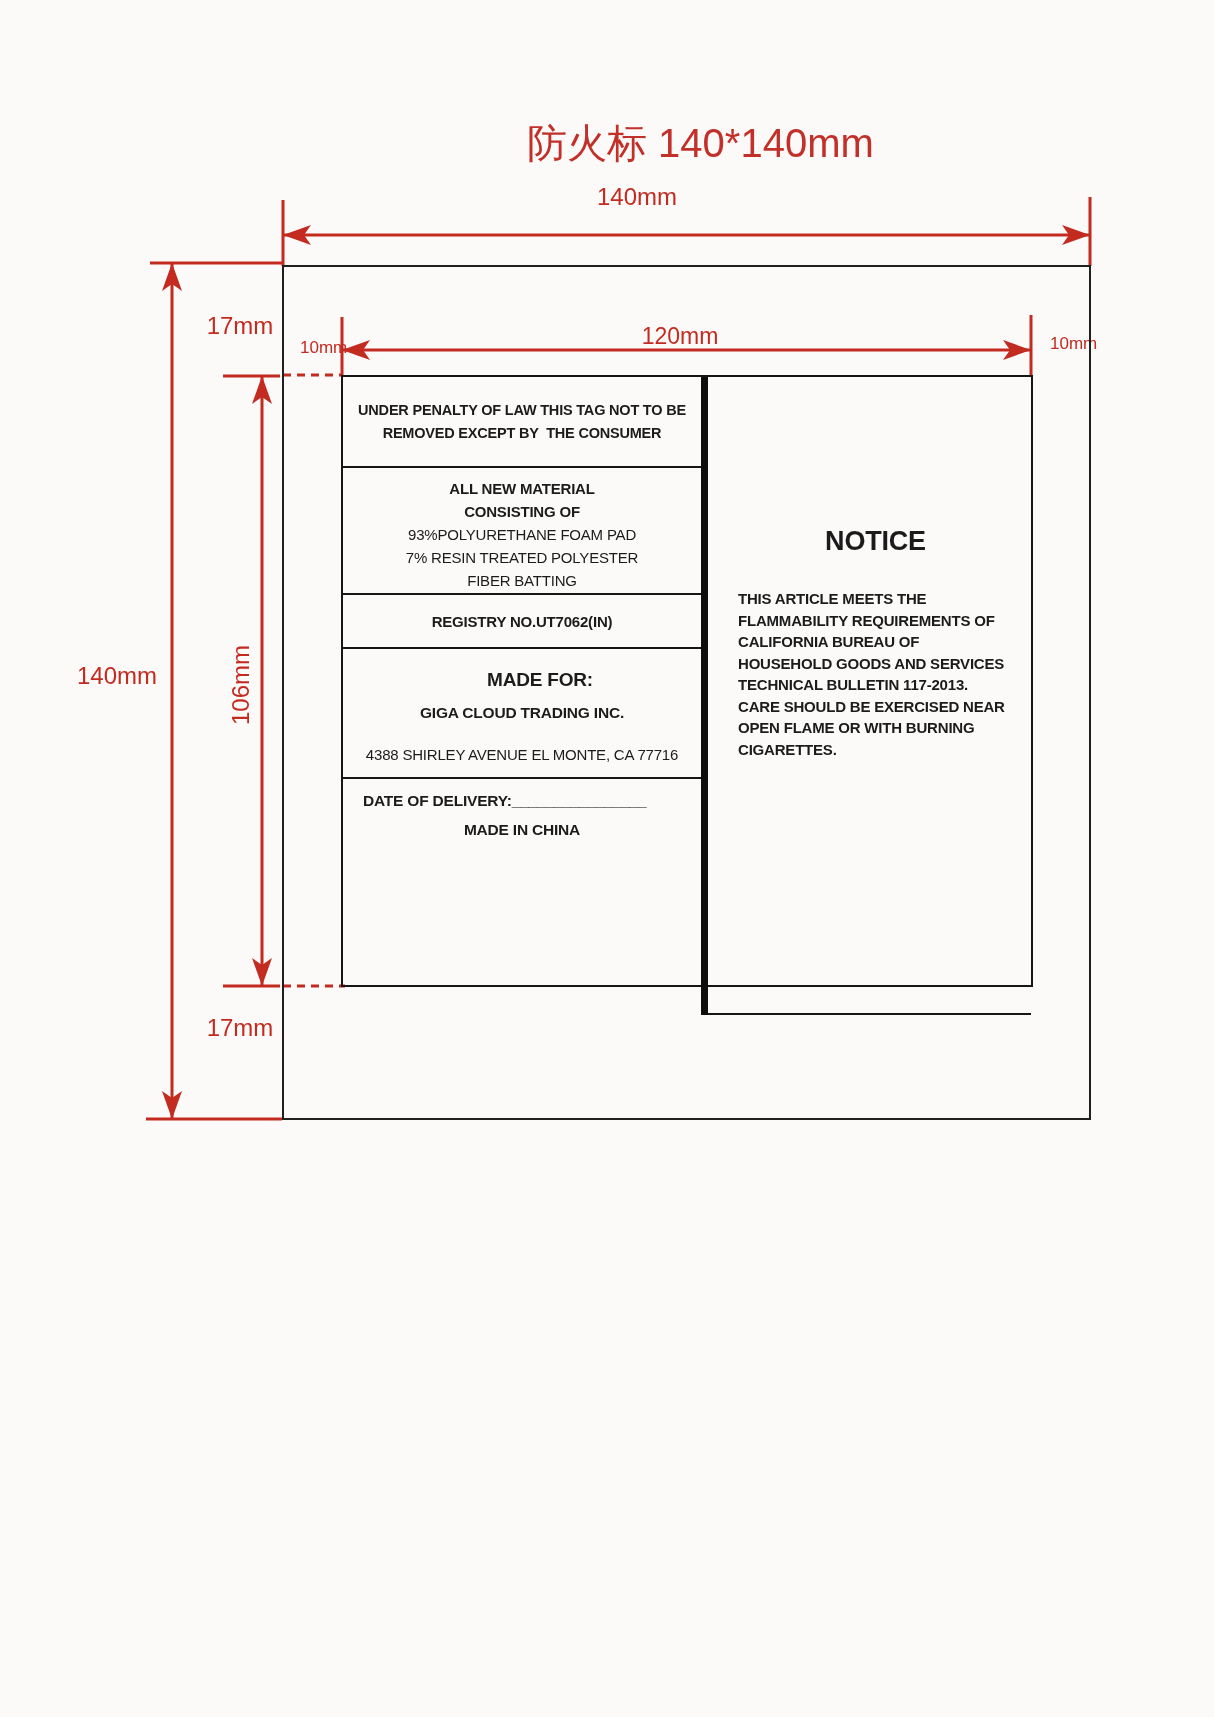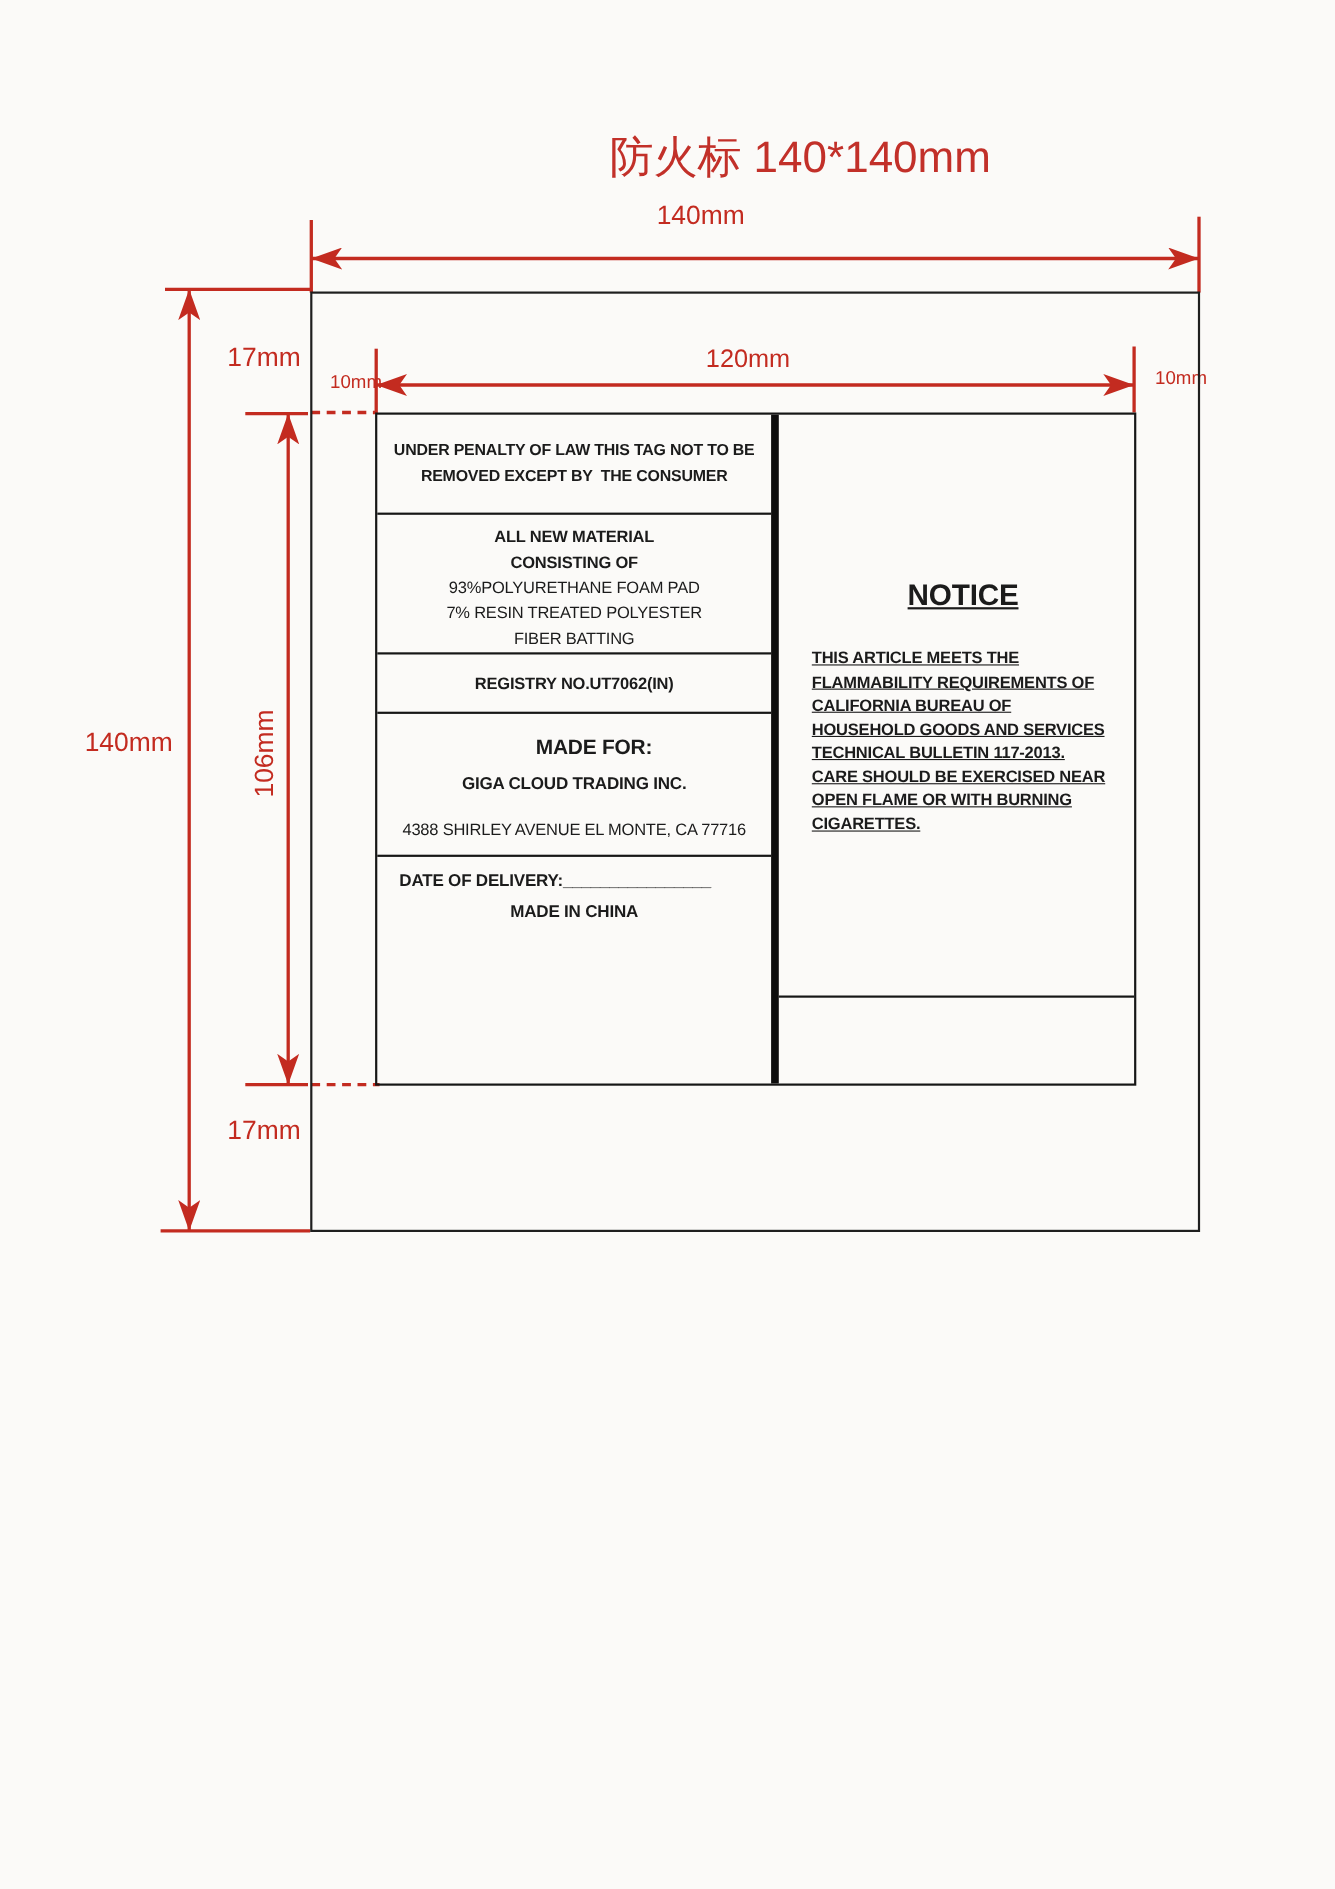--- a/index.html
+++ b/index.html
@@ -8,21 +8,21 @@
     background:#fbfaf8;
     font-family:"Liberation Sans", sans-serif;
   }
   
   .dim-text{
     position:absolute;color:#c32b20;font-size:24px;
     text-align:center;white-space:nowrap;
   }
   .dim-text.small{font-size:17px;text-align:left;margin-left:16px;}
   .page-title{
-    position:absolute;left:554px;top:118px;width:330px;height:50px;
+    position:absolute;left:527px;top:118px;width:330px;height:50px;
     line-height:50px;text-align:center;color:#c23029;font-size:40px;
     white-space:nowrap;
   }
   .overlay{position:absolute;left:0;top:0;pointer-events:none;}
   
   .outer-box{
     position:absolute;left:282px;top:265px;width:809px;height:855px;
     border:2px solid #1f1f1f;box-sizing:border-box;
   }
   .label-box{
@@ -52,22 +52,22 @@
   
   .row-made{height:130px;padding-top:20px;text-align:center;}
   .made-for-heading{font-weight:bold;font-size:19px;margin-bottom:13px;margin-left:36px;}
   .made-for-company{font-weight:bold;font-size:15.5px;margin-bottom:24px;}
   .made-for-address{font-size:15px;}
   
   .row-delivery{flex:1;padding-top:13px;}
   .delivery-line{font-weight:bold;font-size:15.5px;padding-left:20px;white-space:pre;}
   .origin-line{font-weight:bold;font-size:15.5px;text-align:center;margin-top:11px;}
   
-  .row-notice{height:530px;box-sizing:border-box;border-bottom:2px solid #161616;
-    padding:149px 18px 0 30px;text-decoration:underline;}
+  .row-notice{height:638px;box-sizing:border-box;border-bottom:2px solid #161616;
+    padding:149px 18px 0 30px;}
   .notice-heading{font-weight:bold;font-size:27px;text-align:center;margin-bottom:31px;}
   .notice-body{font-weight:bold;font-size:15px;line-height:21.5px;text-align:left;}
   .row-empty{flex:1;}
 </style>
 </head>
 <body>
 
 <div class="page">
 
   <svg class="overlay" width="1214" height="1717" viewBox="0 0 1214 1717">
@@ -95,21 +95,21 @@
       <line x1="223" y1="986" x2="280" y2="986"></line>
 
       <line x1="283" y1="375" x2="341" y2="375" stroke-dasharray="8 6"></line>
       <line x1="283" y1="986" x2="345" y2="986" stroke-dasharray="8 6"></line>
     </g>
   </svg>
 
   <div class="page-title">防火标 140*140mm</div>
 
   <div class="dim-text" style="left:557px;top:183px;width:160px;">140mm</div>
-  <div class="dim-text" style="left:600px;top:313px;width:160px;font-size:23px;">120mm</div>
+  <div class="dim-text" style="left:600px;top:323px;width:160px;font-size:23px;">120mm</div>
   <div class="dim-text" style="left:160px;top:312px;width:160px;">17mm</div>
   <div class="dim-text small" style="left:284px;top:338px;">10mm</div>
   <div class="dim-text small" style="left:1034px;top:334px;">10mm</div>
   <div class="dim-text" style="left:37px;top:662px;width:160px;">140mm</div>
   <div class="dim-text" style="left:162px;top:670px;width:160px;height:30px;transform:rotate(-90deg);">106mm</div>
   <div class="dim-text" style="left:160px;top:1014px;width:160px;">17mm</div>
 
   <div class="outer-box"></div>
 
   <div class="label-box">

